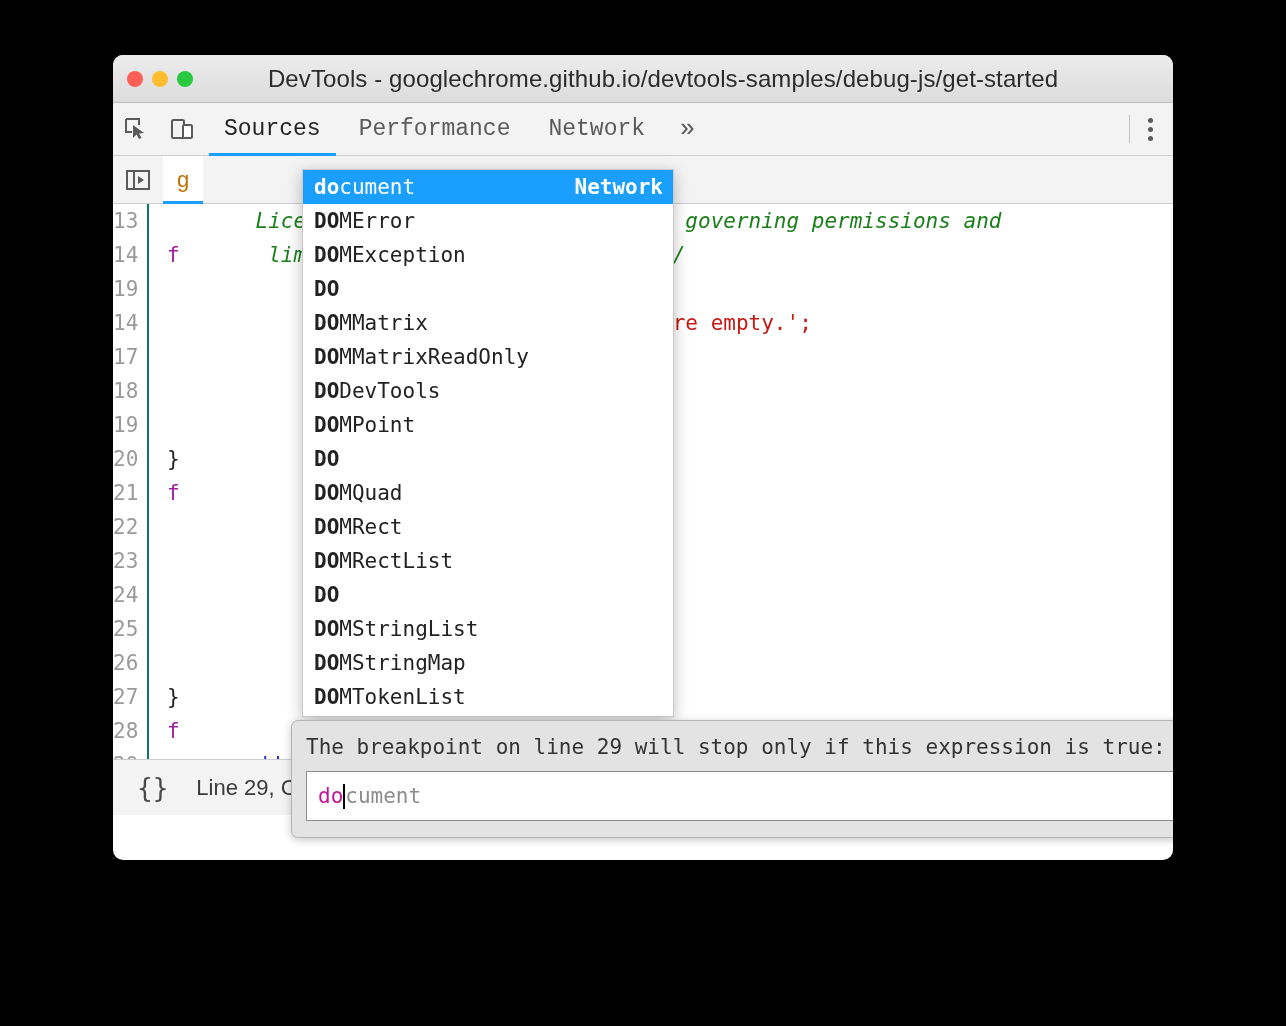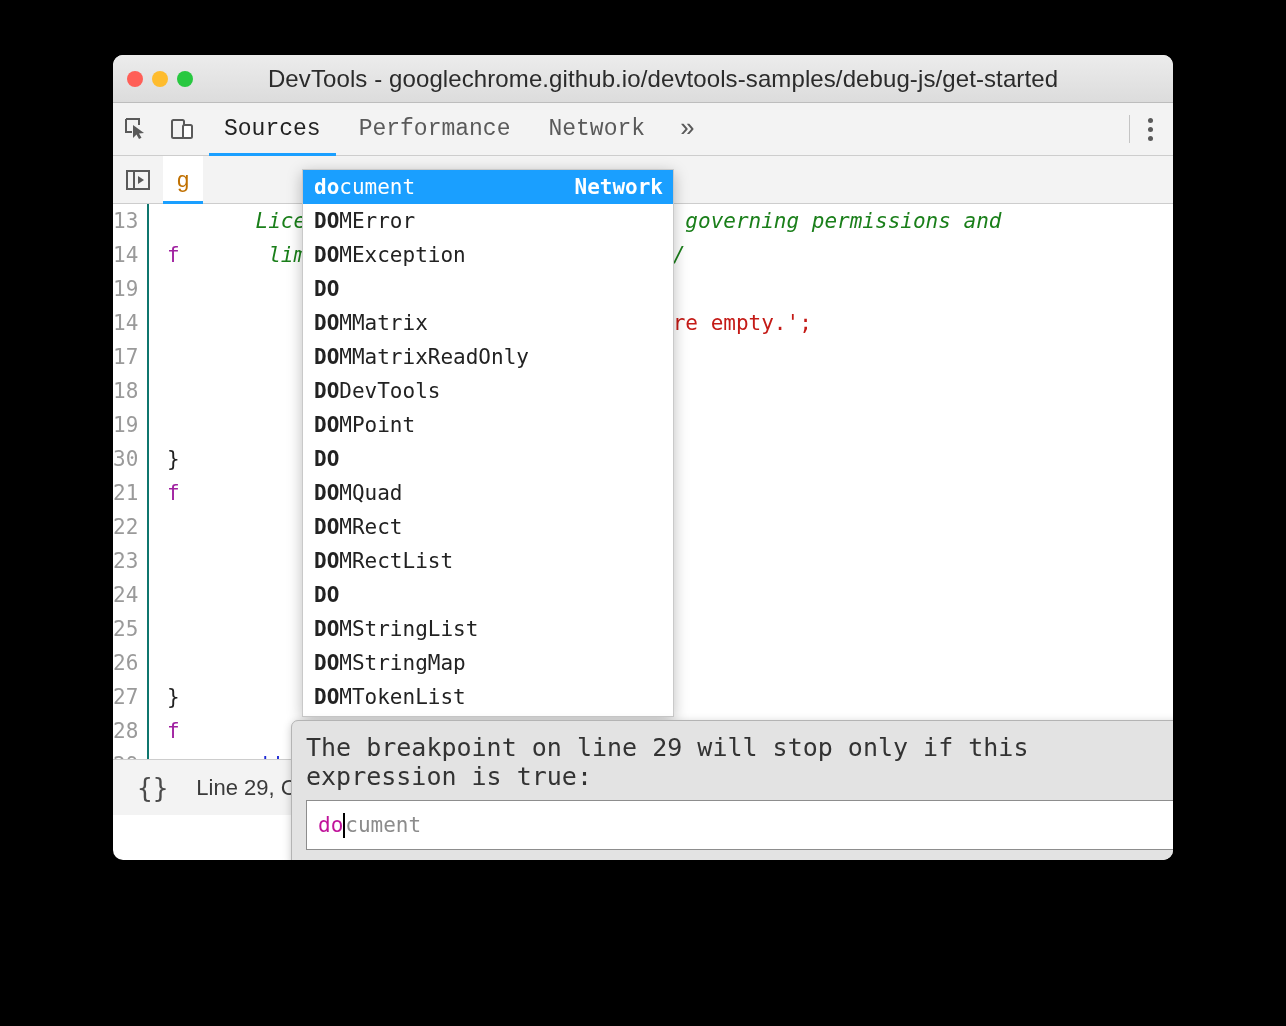--- a/index.html
+++ b/index.html
@@ -171,21 +171,21 @@
     width: 903px;
     background: #e3e3e3;
     border: 1px solid #b4b4b4;
     border-radius: 7px;
     box-shadow: 0 2px 8px rgba(0,0,0,.22);
     padding: 12px 14px 16px 14px;
     z-index: 50;
     font-family: "DejaVu Sans Mono", "Liberation Mono", monospace;
   }
   #bp-msg {
-    font-size: 25px; line-height: 29px; color: #333;
+    font-size: 21px; line-height: 29px; color: #333;
     white-space: pre-wrap; margin-bottom: 9px;
   }
   #bp-input {
     background: #ffffff;
     border: 1px solid #8d8d8d;
     height: 50px;
     display: flex; align-items: center;
     padding: 0 11px;
     font-size: 21px;
   }
@@ -283,21 +283,21 @@
       </div>
       <div class="coderow">
         <div class="gutter">18</div>
         <div class="codetext"></div>
       </div>
       <div class="coderow">
         <div class="gutter">19</div>
         <div class="codetext"></div>
       </div>
       <div class="coderow">
-        <div class="gutter">30</div>
+        <div class="gutter">20</div>
         <div class="codetext"><span class="plain">}</span></div>
       </div>
       <div class="coderow">
         <div class="gutter">21</div>
         <div class="codetext"><span class="kw">f</span></div>
       </div>
       <div class="coderow">
         <div class="gutter">22</div>
         <div class="codetext"><span class="plain">            </span><span class="plain">getNumber2() </span><span class="op">===</span><span class="plain"> </span><span class="str">''</span><span class="plain">) {</span></div>
       </div>

